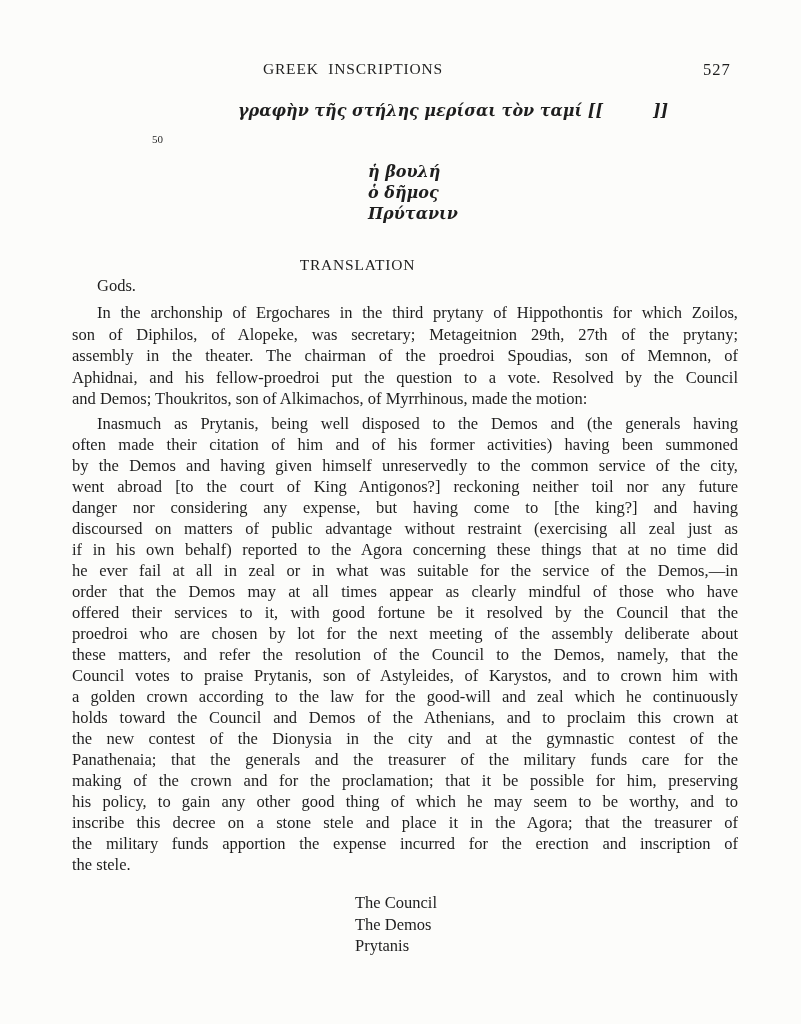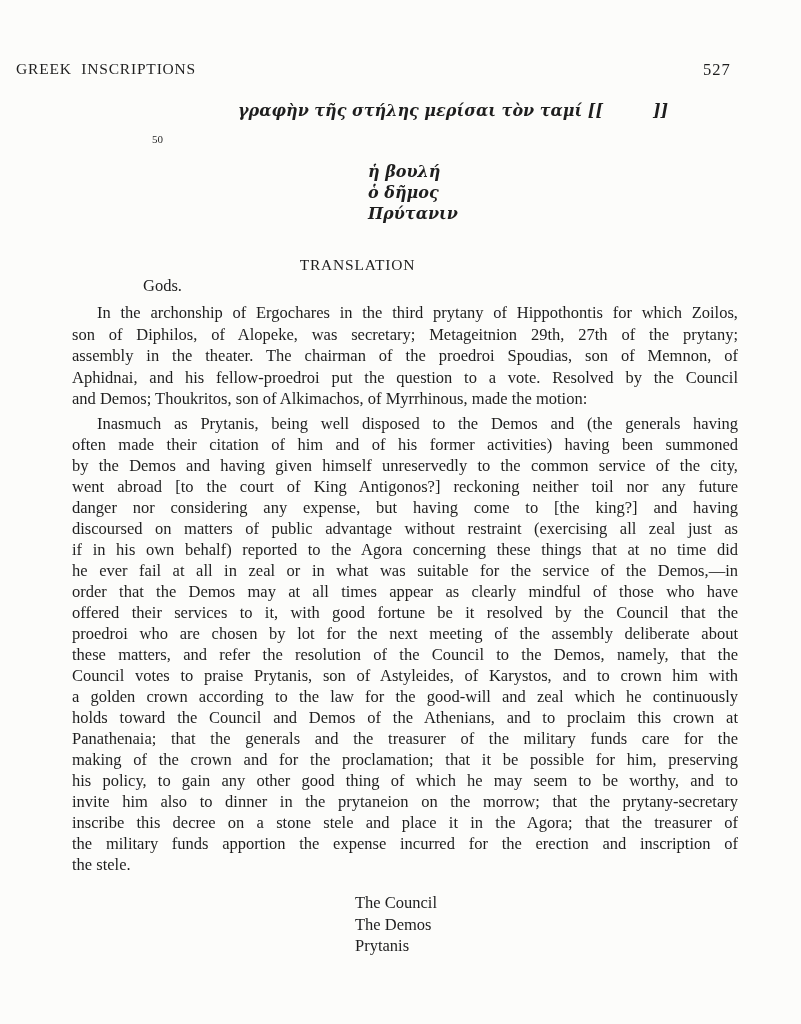--- a/index.html
+++ b/index.html
@@ -8,21 +8,22 @@
     width: 801px;
     height: 1024px;
     margin: 0 auto;
     background: #fcfcfa;
     color: #1e1e1e;
     font-family: "Liberation Serif", serif;
     overflow: hidden;
   }
   .running-title {
     position: absolute;
-    top: 60px; left: 16px; width: 706px;
+    top: 60px; left: 0; width: 706px;
+    text-align: center;
     font-size: 15.5px;
     letter-spacing: 0.8px;
     word-spacing: 5px;
   }
   .page-number {
     position: absolute;
     top: 60px; left: 703px;
     font-size: 16.5px;
     letter-spacing: 1px;
   }
@@ -52,21 +53,20 @@
     position: absolute;
     top: 256px; left: 0; width: 715px;
     text-align: center;
     font-size: 15.5px;
     letter-spacing: 0.8px;
   }
   .opening-line {
     position: absolute;
     top: 276px; left: 97px;
     font-size: 16.5px;
-    margin-left: 46px;
   }
   .para {
     position: absolute;
     left: 72px;
     width: 666px;
     font-size: 16.5px;
   }
   .para-1 { top: 302px; line-height: 21.5px; }
   .para-2 { top: 413px; line-height: 21px; }
   .jline {
@@ -124,24 +124,24 @@
       <div class="jline">discoursed on matters of public advantage without restraint (exercising all zeal just as</div>
       <div class="jline">if in his own behalf) reported to the Agora concerning these things that at no time did</div>
       <div class="jline">he ever fail at all in zeal or in what was suitable for the service of the Demos,—in</div>
       <div class="jline">order that the Demos may at all times appear as clearly mindful of those who have</div>
       <div class="jline">offered their services to it, with good fortune be it resolved by the Council that the</div>
       <div class="jline">proedroi who are chosen by lot for the next meeting of the assembly deliberate about</div>
       <div class="jline">these matters, and refer the resolution of the Council to the Demos, namely, that the</div>
       <div class="jline">Council votes to praise Prytanis, son of Astyleides, of Karystos, and to crown him with</div>
       <div class="jline">a golden crown according to the law for the good-will and zeal which he continuously</div>
       <div class="jline">holds toward the Council and Demos of the Athenians, and to proclaim this crown at</div>
+      <div class="jline">the new contest of the Dionysia in the city and at the gymnastic contest of the</div>
       <div class="jline">Panathenaia; that the generals and the treasurer of the military funds care for the</div>
       <div class="jline">making of the crown and for the proclamation; that it be possible for him, preserving</div>
       <div class="jline">his policy, to gain any other good thing of which he may seem to be worthy, and to</div>
-      <div class="jline">invite him also to dinner in the prytaneion on the morrow; that the prytany-secretary</div>
       <div class="jline">inscribe this decree on a stone stele and place it in the Agora; that the treasurer of</div>
       <div class="jline">the military funds apportion the expense incurred for the erection and inscription of</div>
       <div class="jline">the stele.</div>
     </div>
 
   <div class="closing-list">
       <div>The Council</div>
       <div>The Demos</div>
       <div>Prytanis</div>
     </div>

